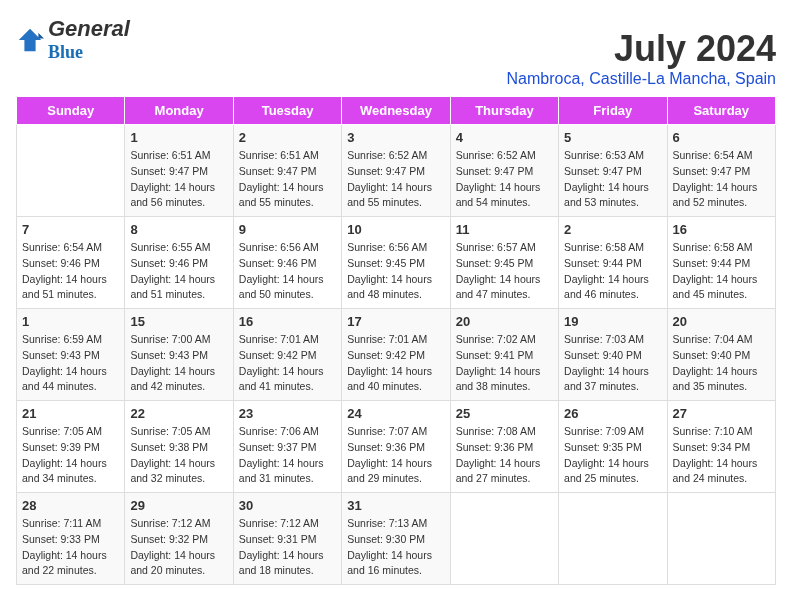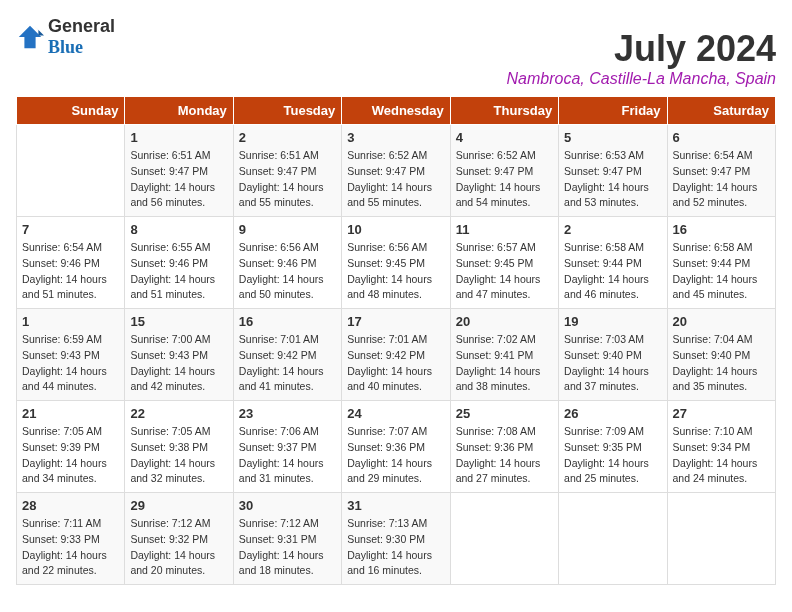--- a/index.html
+++ b/index.html
@@ -15,23 +15,24 @@
       justify-content: space-between;
       align-items: flex-start;
       margin-bottom: 8px;
     }
     .logo {
       display: flex;
       align-items: center;
       gap: 4px;
     }
     .logo-text-general {
-      font-size: 18px;
+      font-size: 22px;
       font-weight: bold;
       color: #333;
+      font-style: italic;
     }
     .logo-text-blue {
       font-size: 18px;
       font-weight: bold;
       color: #1a6eb5;
       font-family: Liberation Serif, serif;
     }
     .logo-icon {
       width: 28px;
       height: 28px;
@@ -40,33 +41,32 @@
       text-align: right;
     }
     .main-title {
       font-size: 36px;
       font-weight: bold;
       color: #333;
       margin-top: 12px;
     }
     .subtitle {
       font-size: 16px;
-      color: #a21caf;
+      color: #1d4ed8;
       font-weight: normal;
-      font-style: italic;
     }
     table {
       width: 100%;
       border-collapse: collapse;
       font-size: 11px;
     }
     thead tr th {
-      background-color: #c2410c;
+      background-color: #d946ef;
       color: white;
-      text-align: right;
+      text-align: center;
       padding: 6px 6px;
       font-size: 13px;
       font-weight: bold;
       border: 1px solid #fff;
     }
     tbody tr td {
       border: 1px solid #ddd;
       vertical-align: top;
       padding: 5px 5px;
       color: #333;

